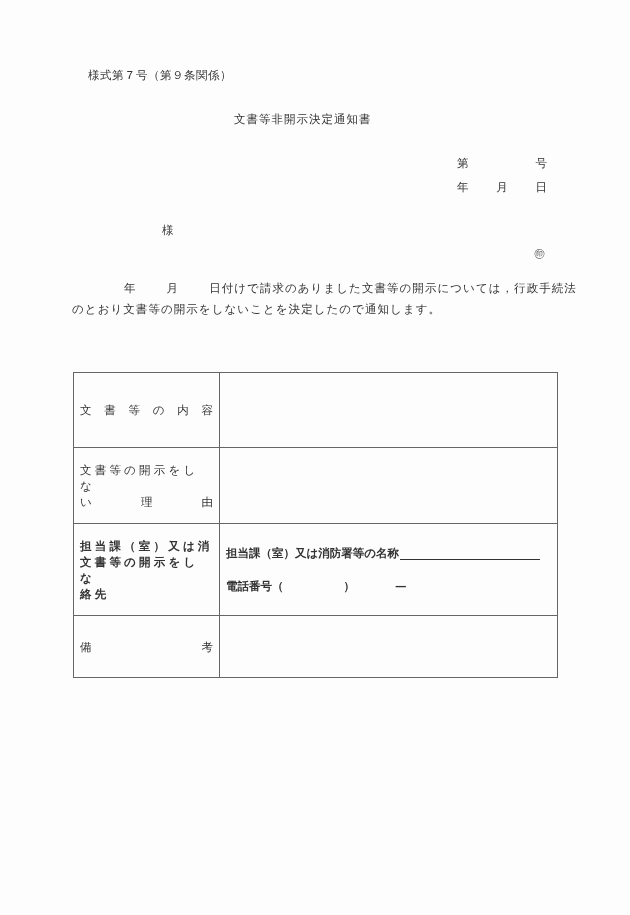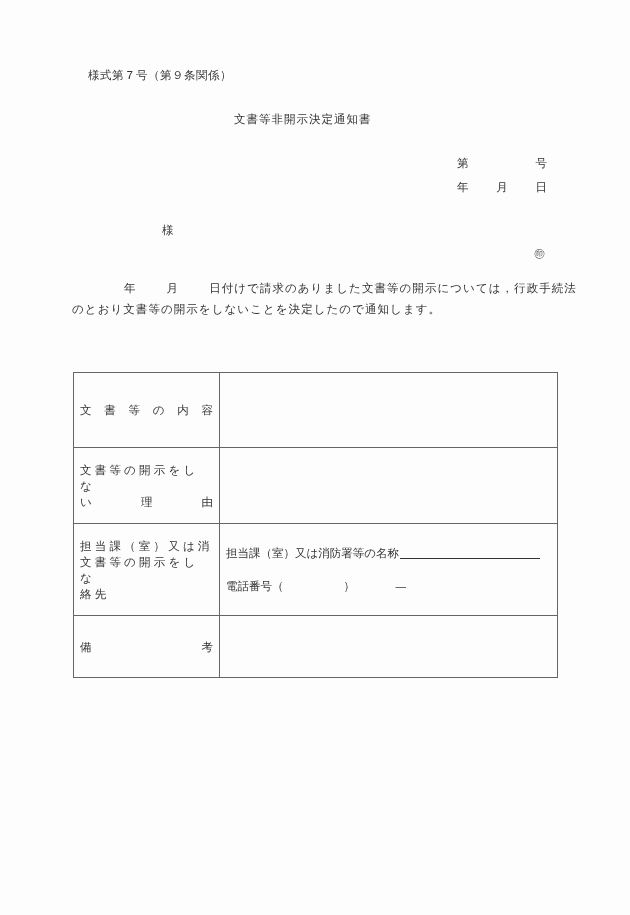--- a/index.html
+++ b/index.html
@@ -32,25 +32,25 @@
     table.info td {
       border: 1.5px solid #666;
       padding: 0;
       vertical-align: middle;
       font-size: 11.5px;
     }
     td.label { width: 133px; padding: 0 6px !important; line-height: 16px; }
     td.value { padding: 0 6px !important; }
     .row1 { height: 75px; }
     .row2 { height: 76px; }
-    .row3 { height: 92px; }
+    .row3 { height: 92px; font-weight: bold; }
     .row4 { height: 62px; }
     .spread { display: flex; justify-content: space-between; }
     .wide-ls { letter-spacing: 3.2px; }
-    .contact-line1 { display: flex; align-items: flex-start; margin-bottom: 18px; }
+    .contact-line1 { display: flex; align-items: center; margin-bottom: 18px; }
     .underline-blank { display: inline-block; width: 140px; border-bottom: 1px solid #333; height: 12px; margin-left: 1px; }
     .phone { display: flex; align-items: center; }
     .phone .paren-gap { display: inline-block; width: 60px; }
     .phone .dash-gap { display: inline-block; width: 40px; }
   </style>
 </head>
 <body>
 
 <div class="abs form-no">様式第７号（第９条関係）</div>
 <div class="abs title">文書等非開示決定通知書</div>

